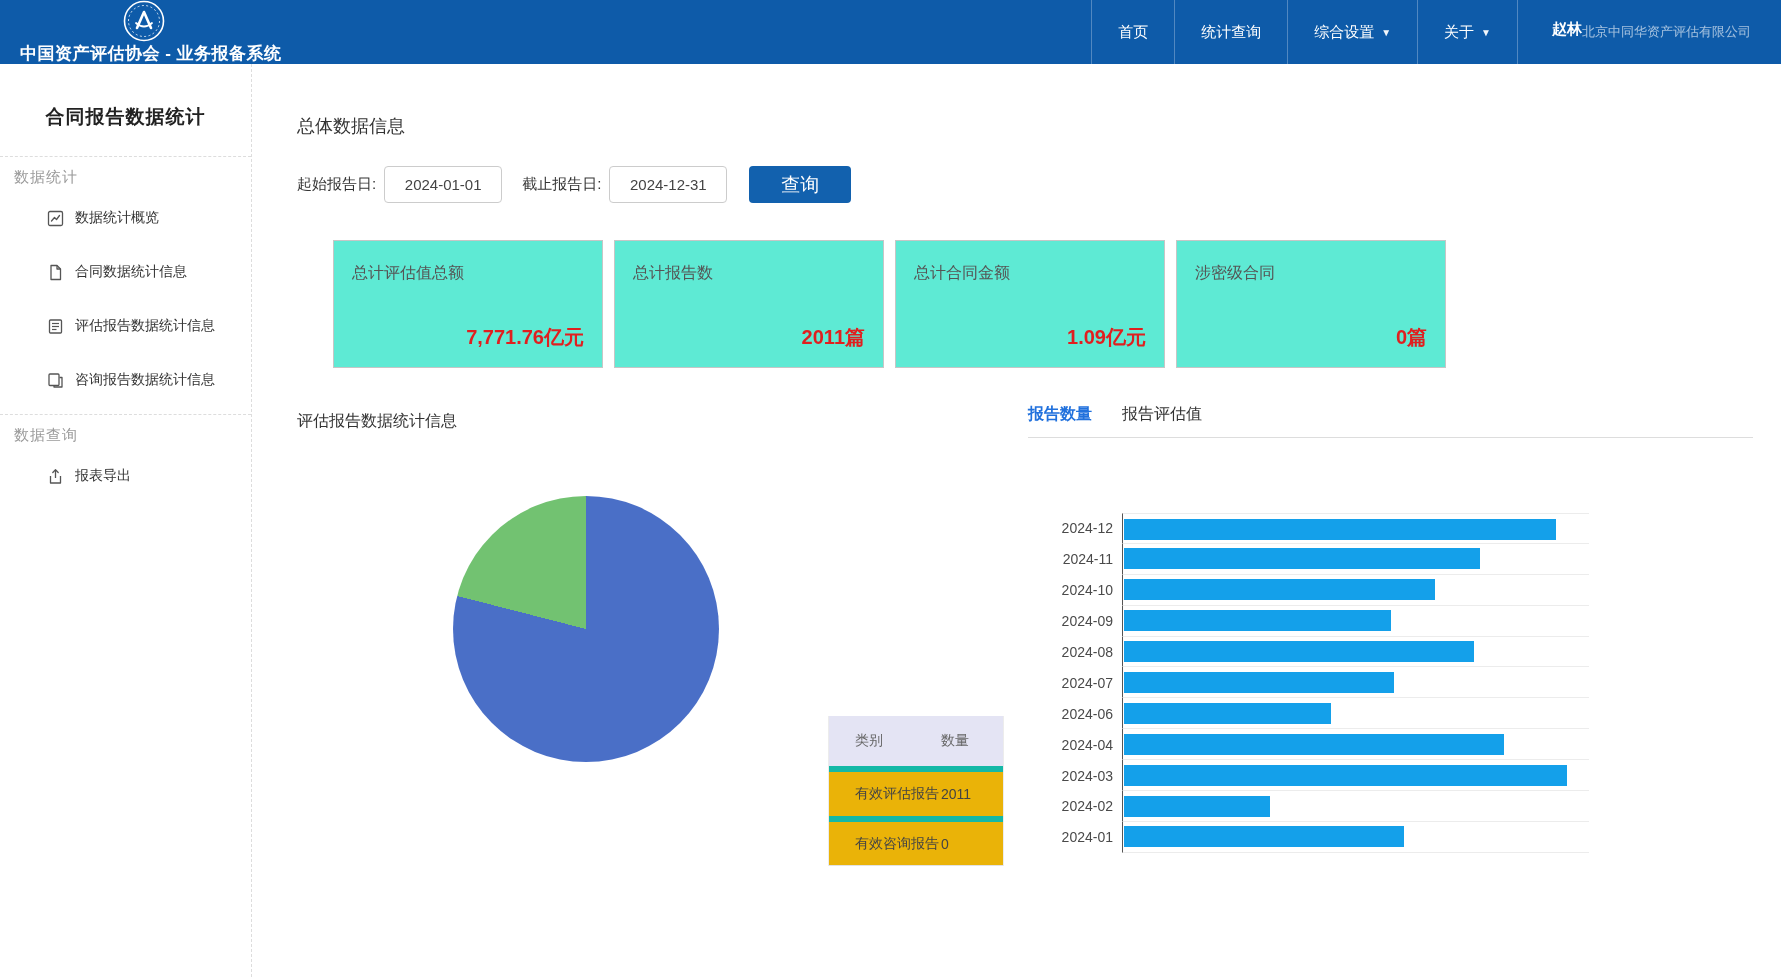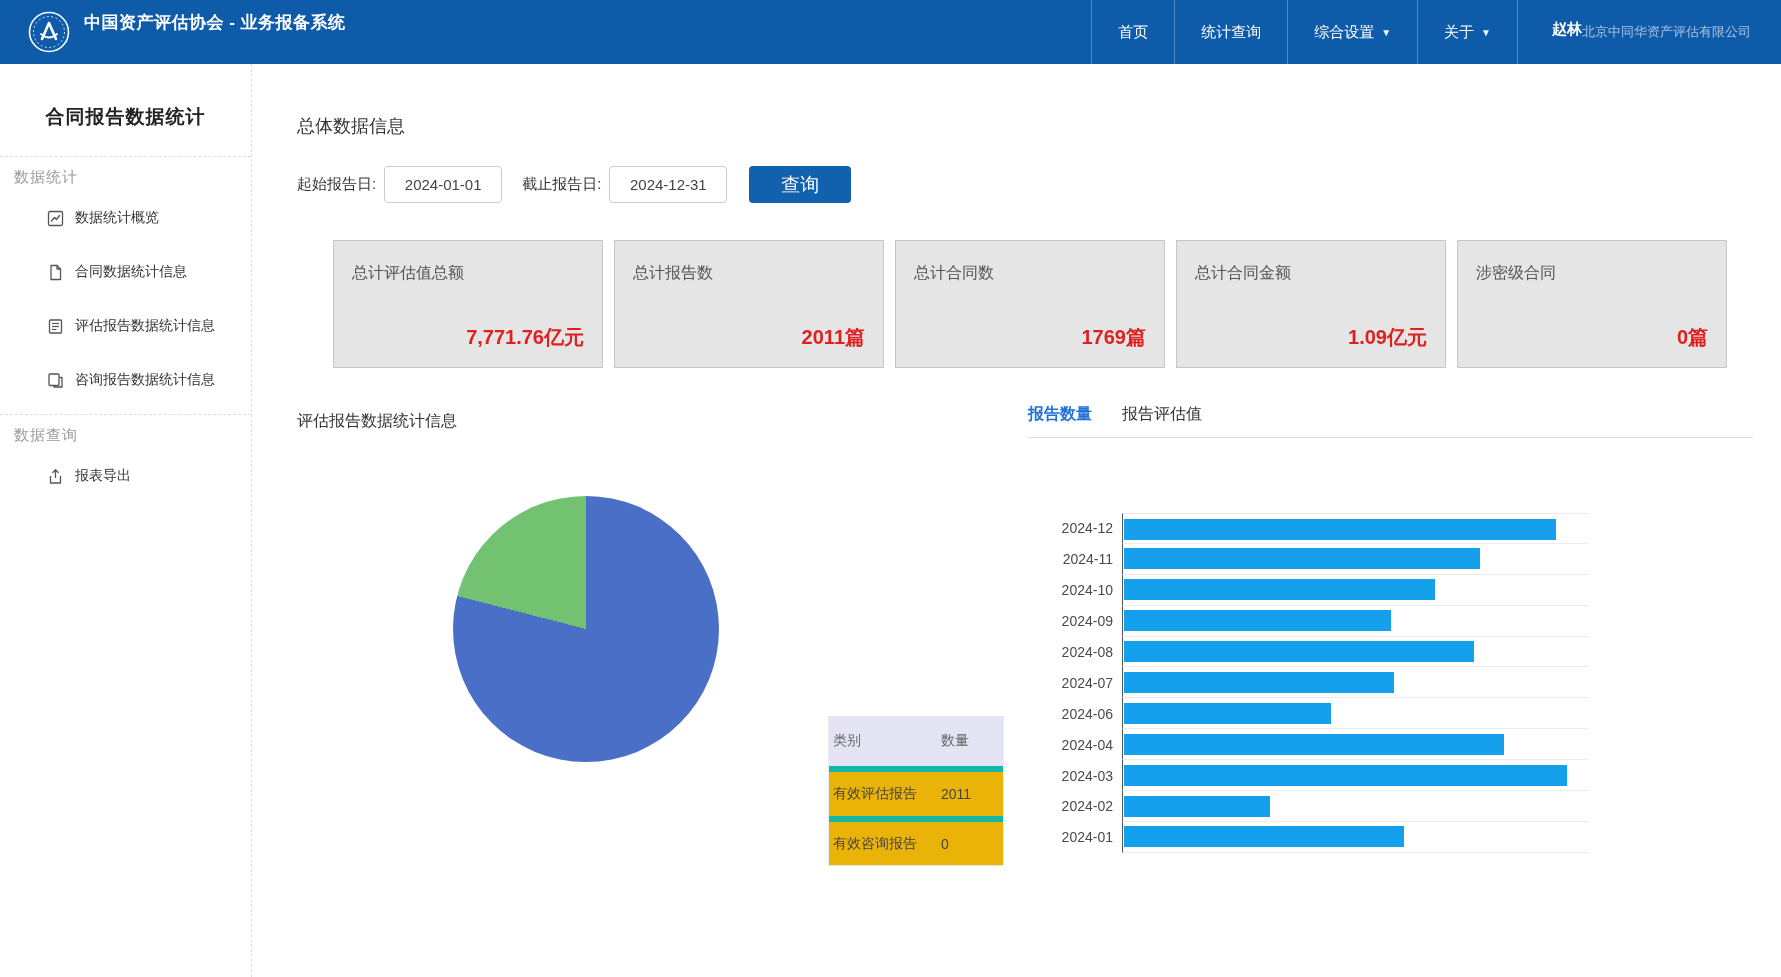--- a/index.html
+++ b/index.html
@@ -3,21 +3,21 @@
 <meta charset="utf-8">
 <style>
   * { margin:0; padding:0; box-sizing:border-box; }
   html,body { background:#fff; }
   body { font-family:"Liberation Sans", sans-serif; }
   .page { position:relative; width:1781px; height:977px; background:#fff; overflow:hidden; }
 
   
   .navbar { position:absolute; left:0; top:0; width:1781px; height:64px;
             background:#0e5ba9; display:flex; align-items:center; color:#fff; }
-  .nav-left { display:flex; padding-left:28px; }
+  .nav-left { display:flex; align-items:center; padding-left:20px;flex-direction:column; }
   .logo { width:42px; height:42px; margin-right:14px; flex:0 0 auto; }
   .app-title { font-size:17px; font-weight:700; letter-spacing:0.5px; }
   .nav-right { margin-left:auto; display:flex; align-items:stretch; height:64px; }
   .nav-item { display:flex; align-items:center; padding:0 26px; font-size:15px;
               border-left:1px solid rgba(255,255,255,0.28); cursor:pointer; white-space:nowrap; }
   .nav-item .caret { font-size:10px; margin-left:7px; opacity:0.95; }
   .nav-user { display:flex; flex-direction:row; justify-content:center; align-items:center;
               padding:0 30px 0 34px; border-left:1px solid rgba(255,255,255,0.28); }
   .nav-user-name { font-size:15px; font-weight:700; margin-bottom:6px; }
   .nav-user-company { font-size:13px; color:rgba(255,255,255,0.62); }
@@ -42,40 +42,40 @@
   .filter-label { font-size:15px; color:#333; margin-right:8px; white-space:nowrap; }
   .date-input { width:118px; height:37px; border:1px solid #ccc; border-radius:4px;
                 font-size:15px; color:#444; text-align:center; outline:none;
                 font-family:"Liberation Sans", sans-serif; }
   .filters .gap { width:20px; }
   .query-btn { width:102px; height:37px; margin-left:22px; background:#1261ae; color:#fff;
                border:none; border-radius:4px; font-size:19px; cursor:pointer;
                font-family:"Liberation Sans", sans-serif; }
 
   .cards { position:absolute; left:81px; top:176px; display:flex; gap:11px; }
-  .stat-card { position:relative; width:270px; height:128px; border:1px solid #c6c6c6; background:#e5e5e5; }
+  .stat-card { position:relative; width:270px; height:128px; border:1px solid #c6c6c6; background:#5eead4; }
   .stat-card-title { position:absolute; left:18px; top:22px; font-size:16px; color:#555; }
   .stat-card-value { position:absolute; right:18px; bottom:16px; font-size:20px; font-weight:700; color:#e01f1f; }
 
   .pie-title { position:absolute; left:45px; top:347px; font-size:16px; color:#333; }
   .pie { position:absolute; left:201px; top:432px; width:266px; height:266px; border-radius:50%; }
 
   .tabs { position:absolute; left:776px; top:340px; display:flex; align-items:center; }
   .tab { font-size:16px; margin-right:30px; cursor:pointer; color:#333; }
   .tab.active { color:#2171dd; font-weight:700; }
   .tabs-rule { position:absolute; left:776px; top:373px; width:725px; border-top:1px solid #ddd; }
 
   
   .summary-table { position:absolute; left:576px; top:652px; width:176px;
                    border-left:1px solid #ececec; border-right:1px solid #ececec; font-size:14px; }
   .summary-table .thead { display:flex; background:#e4e4f4; height:50px; align-items:center; color:#666; }
   .summary-table .row { display:flex; height:50px; align-items:center; color:#444;
                         border-top:6px solid #14b8a6; background:#eab308; }
   .summary-table .row:last-child { border-bottom:1px solid #e2e2e2; }
-  .col-cat { width:112px; padding-left:4px; }
+  .col-cat { width:112px; padding-left:26px; }
   .col-cnt { flex:1; }
 
   
   .bar-chart { position:absolute; left:778px; top:449px; width:560px; }
   .bar-row { display:flex; height:30.9px; align-items:center; }
   .bar-label { width:92px; padding-right:9px; text-align:right; font-size:14px; color:#4a4a4a; flex:0 0 auto; }
   .bar-track { position:relative; width:467px; height:100%;
                border-left:1px solid #555; border-bottom:1px solid #ececec; }
   .bar-row:first-child .bar-track { border-top:1px solid #ececec; }
   .bar-fill { position:absolute; left:1px; top:4.5px; height:21px; background:#14a0ea; }
@@ -192,24 +192,20 @@
     <div class="cards">
       <div class="stat-card">
         <div class="stat-card-title">总计评估值总额</div>
         <div class="stat-card-value">7,771.76亿元</div>
       </div>
       <div class="stat-card">
         <div class="stat-card-title">总计报告数</div>
         <div class="stat-card-value">2011篇</div>
       </div>
       <div class="stat-card">
-        <div class="stat-card-title">总计合同数</div>
-        <div class="stat-card-value">1769篇</div>
-      </div>
-      <div class="stat-card">
         <div class="stat-card-title">总计合同金额</div>
         <div class="stat-card-value">1.09亿元</div>
       </div>
       <div class="stat-card">
         <div class="stat-card-title">涉密级合同</div>
         <div class="stat-card-value">0篇</div>
       </div>
     </div>
 
     <div class="pie-title">评估报告数据统计信息</div>

